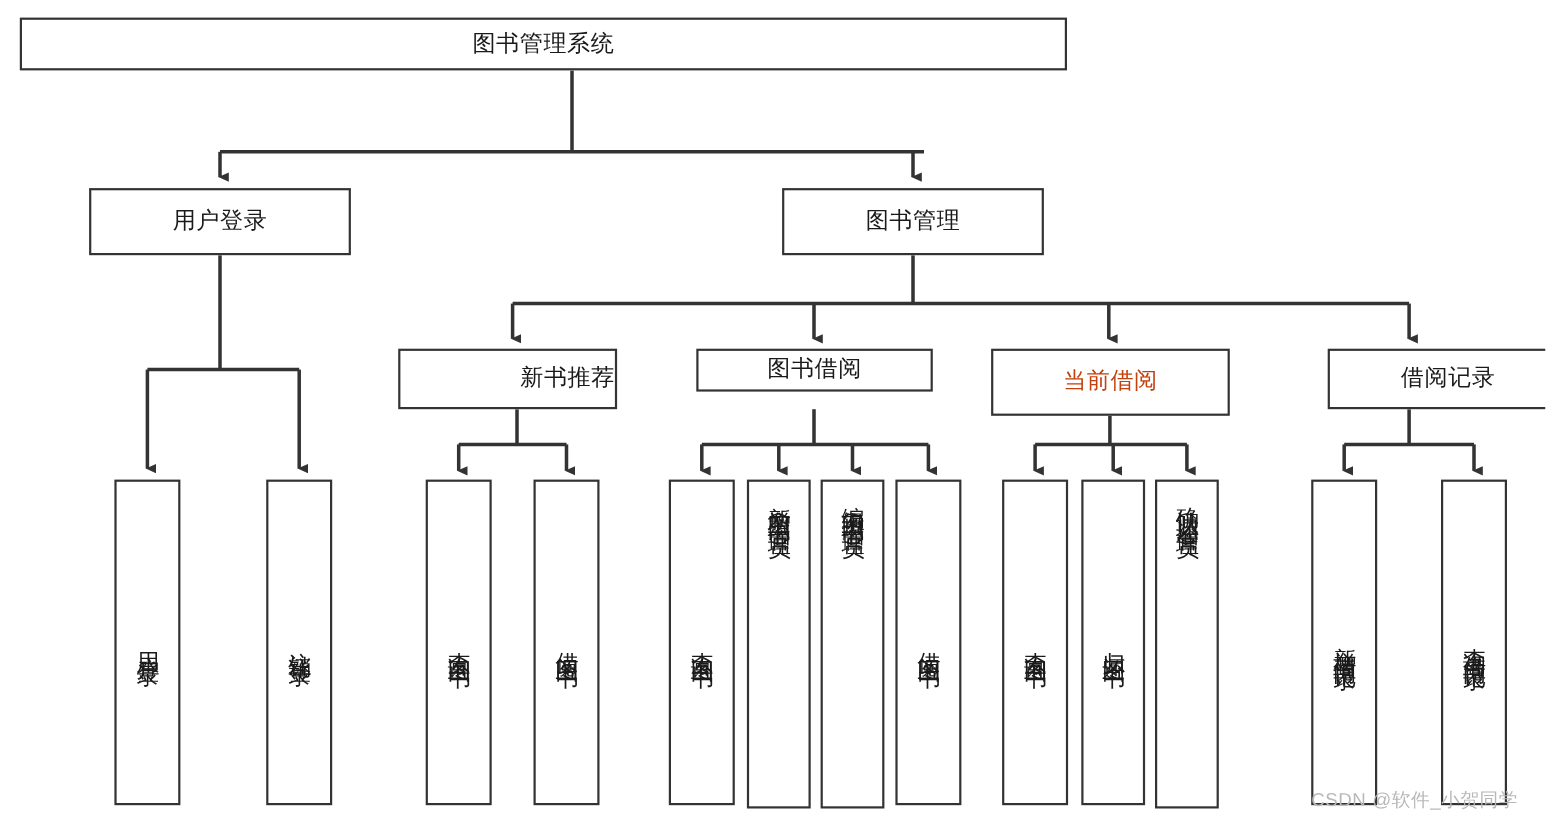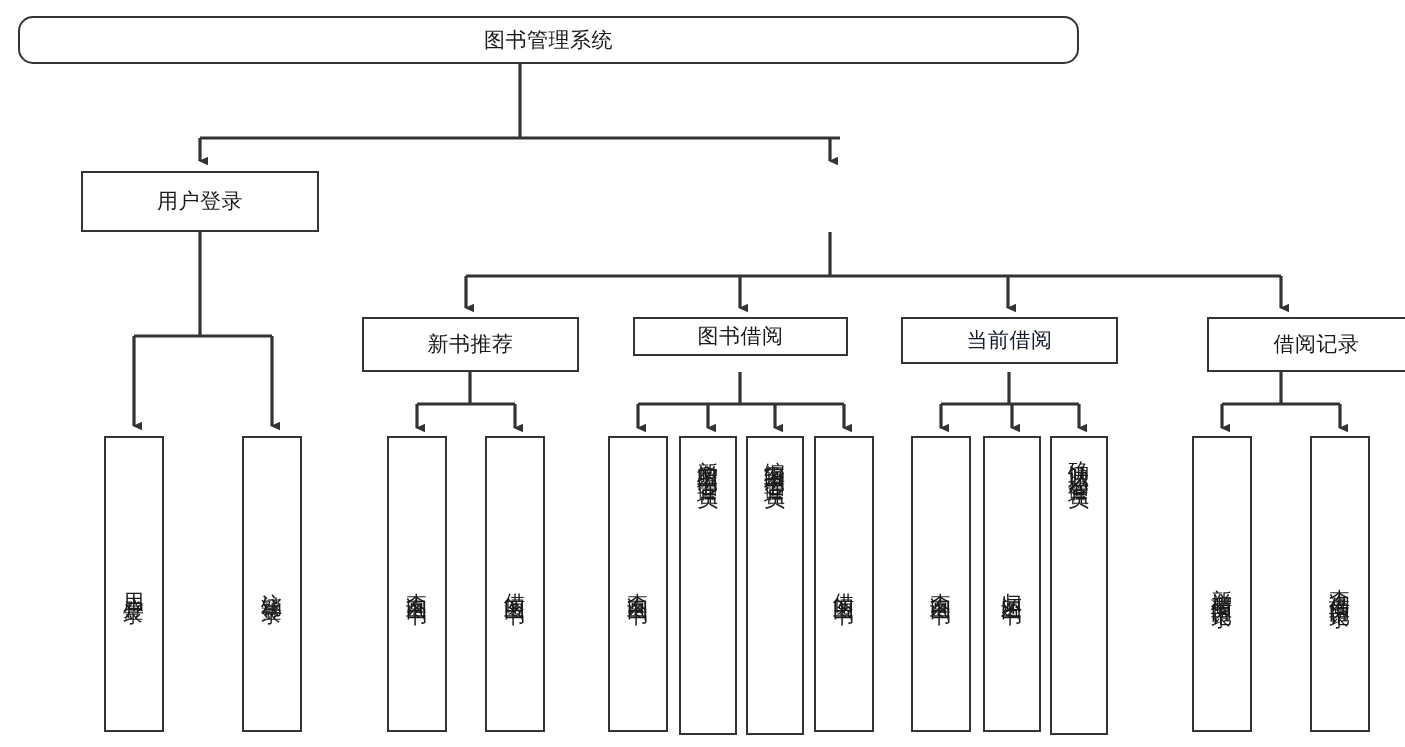--- a/index.html
+++ b/index.html
@@ -117,35 +117,38 @@
       <path d="M1012,404 L1012,428" marker-end="url(#arrow)"></path>
       <path d="M1079,404 L1079,428" marker-end="url(#arrow)"></path>
 
       <path d="M1281,372 L1281,404"></path>
       <path d="M1222,404 L1340,404"></path>
       <path d="M1222,404 L1222,428" marker-end="url(#arrow)"></path>
       <path d="M1340,404 L1340,428" marker-end="url(#arrow)"></path>
     </g>
   </svg>
 
-  <div class="node horiz" style="left: 18px; top: 16px; width: 1061px; height: 48px; border-color: rgb(51, 51, 51); color: rgb(26, 26, 26); border-radius: 15px;">
+  <div class="node horiz" style="left: 18px; top: 16px; width: 952px; height: 48px; border-color: rgb(51, 51, 51); color: rgb(26, 26, 26);">
     <span class="label">图书管理系统</span>
   </div>
 
   <div class="node horiz" style="left: 81px; top: 171px; width: 238px; height: 61px; border-color: rgb(51, 51, 51); color: rgb(26, 26, 26);">
     <span class="label">用户登录</span>
   </div>
+  <div class="node horiz" style="left: 711px; top: 171px; width: 238px; height: 61px; border-color: rgb(51, 51, 51); color: rgb(26, 26, 26);">
+    <span class="label">图书管理</span>
+  </div>
 
-  <div class="node horiz" style="left: 362px; top: 317px; width: 217px; height: 55px; border-color: rgb(51, 51, 51); color: rgb(26, 26, 26);">
+  <div class="node horiz" style="left: 362px; top: 317px; width: 199px; height: 55px; border-color: rgb(51, 51, 51); color: rgb(26, 26, 26); justify-content: flex-end;">
     <span class="label">新书推荐</span>
   </div>
   <div class="node horiz" style="left: 633px; top: 317px; width: 215px; height: 39px; border-color: rgb(51, 51, 51); color: rgb(26, 26, 26);">
     <span class="label">图书借阅</span>
   </div>
-  <div class="node horiz" style="left: 901px; top: 317px; width: 217px; height: 47px; border-color: rgb(51, 51, 51); color: #0f172a;">
+  <div class="node horiz" style="left: 901px; top: 317px; width: 217px; height: 61px; border-color: rgb(51, 51, 51); color: #c2410c;">
     <span class="label">当前借阅</span>
   </div>
   <div class="node horiz" style="left: 1207px; top: 317px; width: 219px; height: 55px; border-color: rgb(51, 51, 51); color: rgb(26, 26, 26);">
     <span class="label">借阅记录</span>
   </div>
 
   <div class="node vert center" style="left: 104px; top: 436px; width: 60px; height: 296px; border-color: rgb(51, 51, 51); color: rgb(26, 26, 26);">
     <span class="label">用户登录</span>
   </div>
   <div class="node vert center" style="left: 242px; top: 436px; width: 60px; height: 296px; border-color: rgb(51, 51, 51); color: rgb(26, 26, 26);">
@@ -178,14 +181,15 @@
   <div class="node vert" style="left: 1050px; top: 436px; width: 58px; height: 299px; border-color: rgb(51, 51, 51); color: rgb(26, 26, 26);">
     <span class="label">确认归还（管理员）</span>
   </div>
   <div class="node vert center" style="left: 1192px; top: 436px; width: 60px; height: 296px; border-color: rgb(51, 51, 51); color: rgb(26, 26, 26);">
     <span class="label">新增借阅记录</span>
   </div>
   <div class="node vert center" style="left: 1310px; top: 436px; width: 60px; height: 296px; border-color: rgb(51, 51, 51); color: rgb(26, 26, 26);">
     <span class="label">查询借阅记录</span>
   </div>
 
+  <div class="watermark" style="left: 1192px; top: 716px; color: rgb(184, 184, 184);">CSDN @软件_小贺同学</div>
 
 </div>
 
 </body></html>

